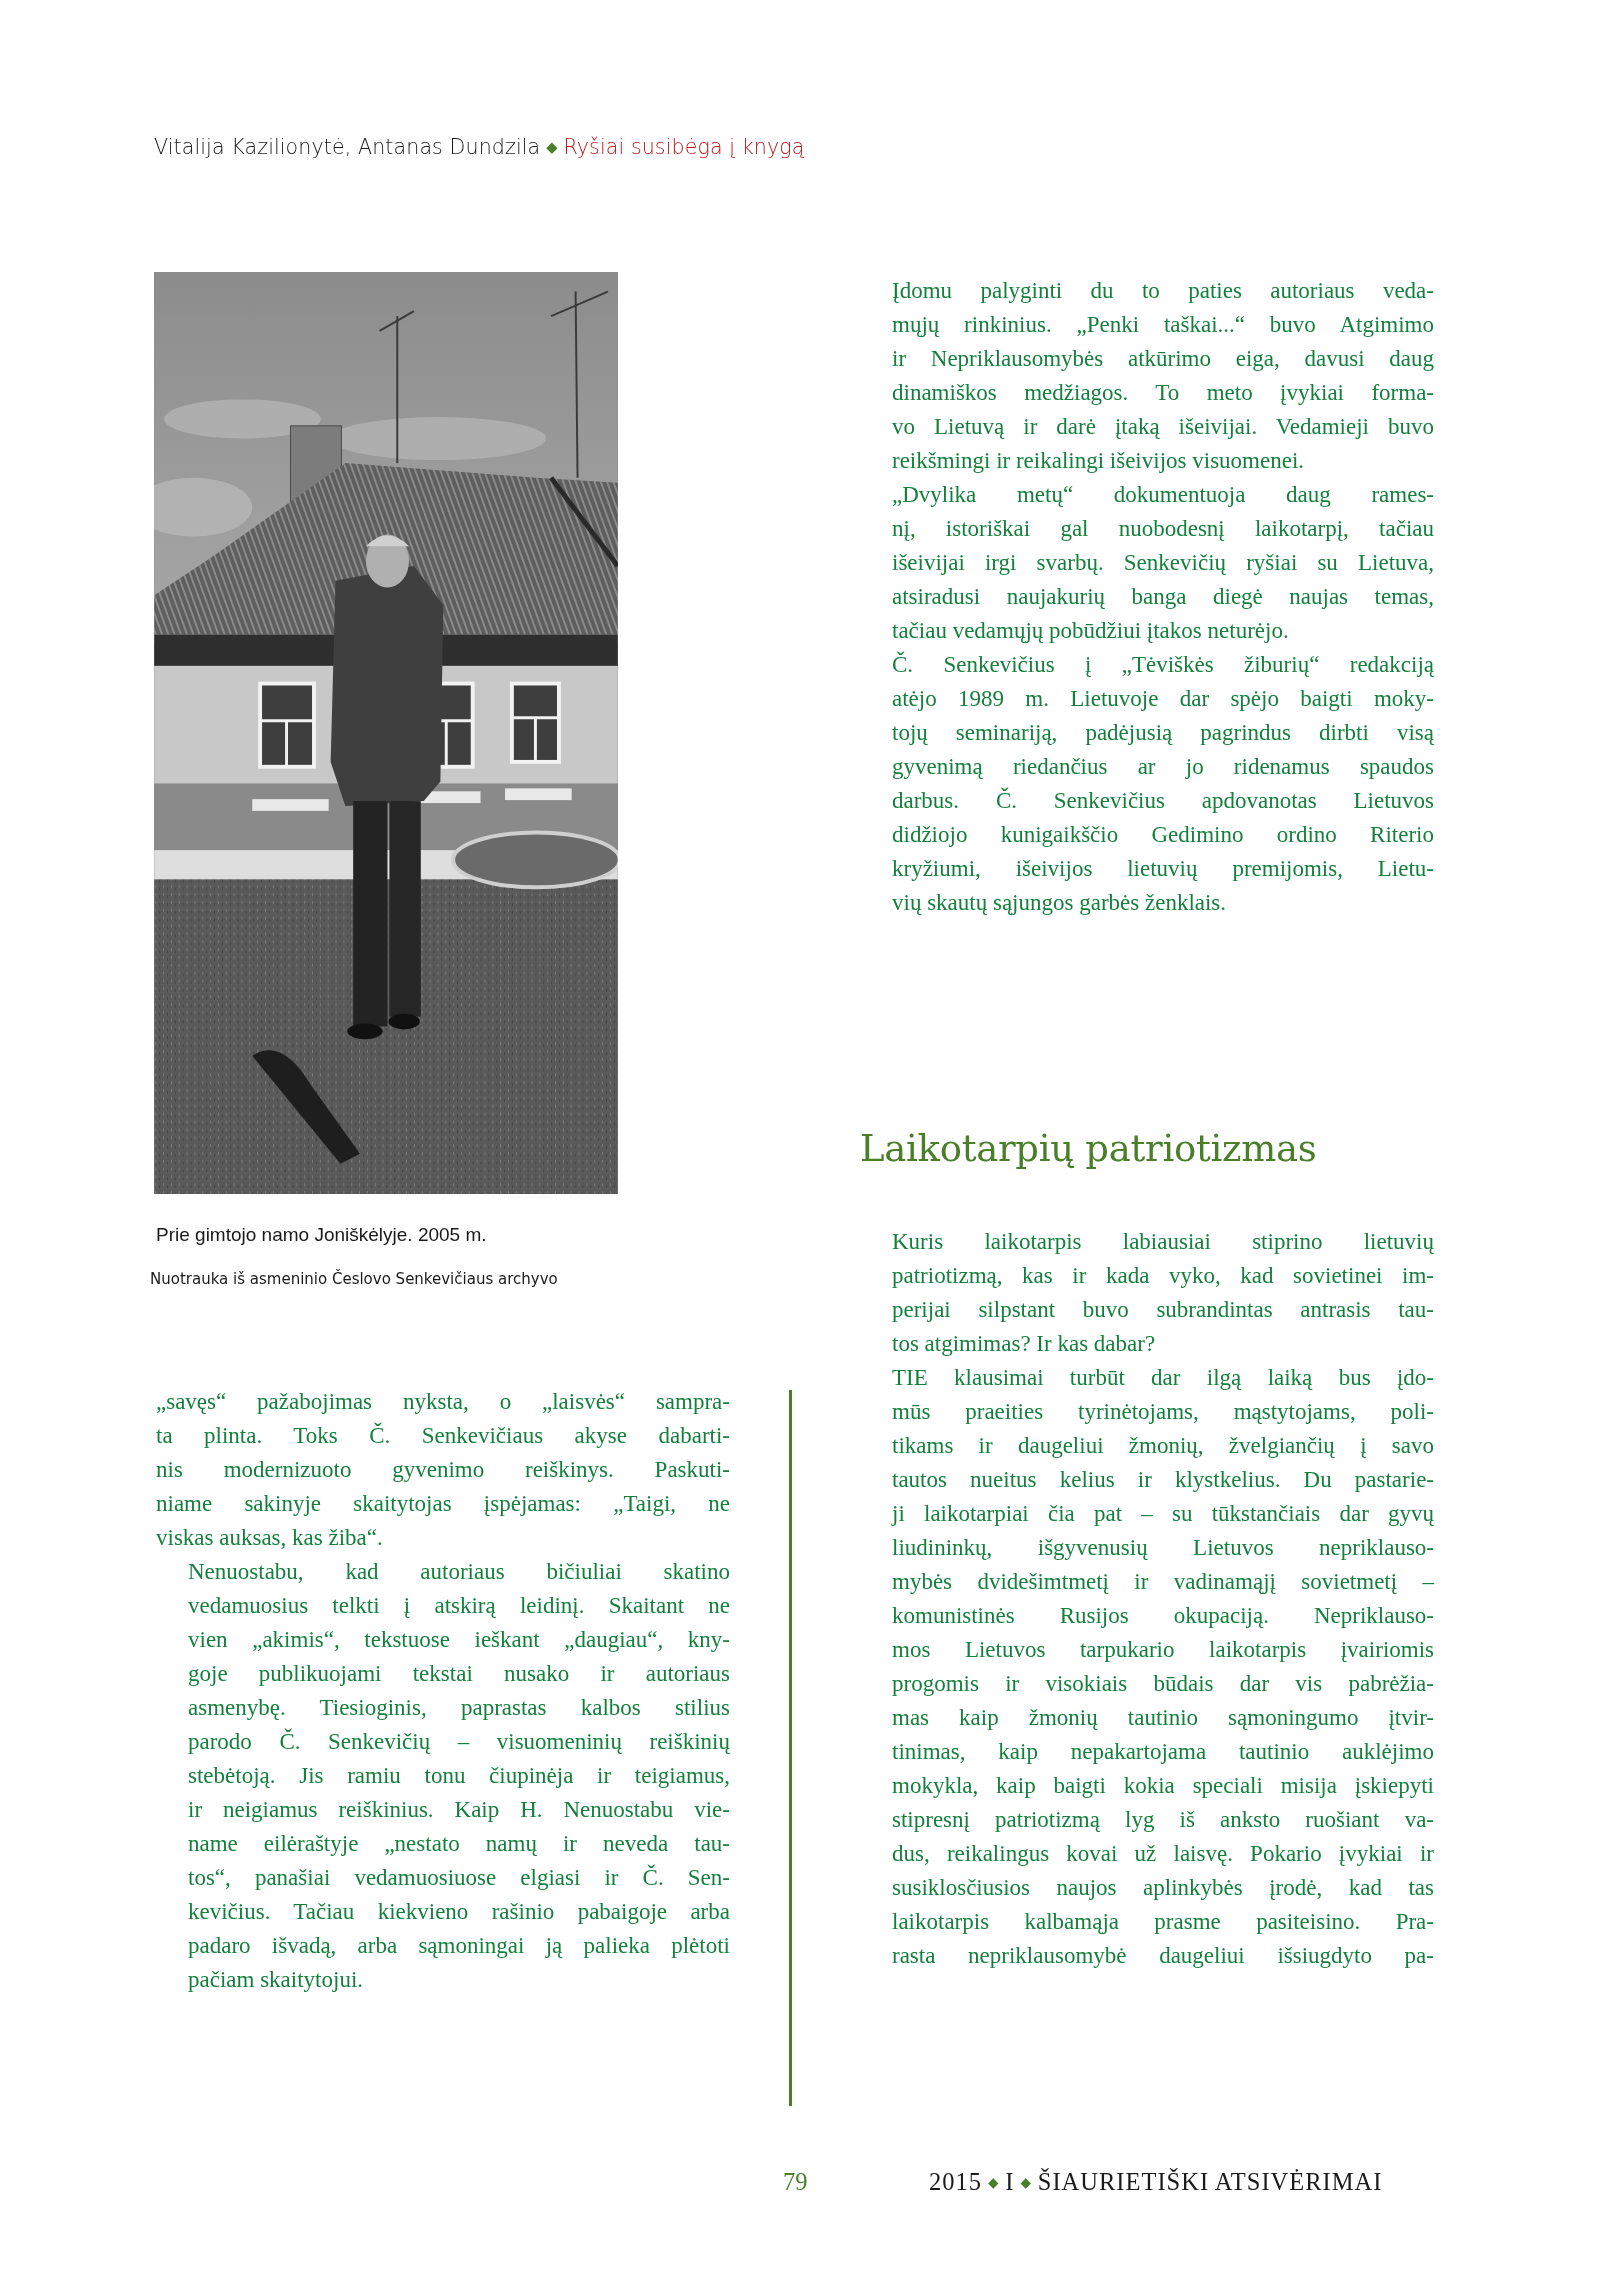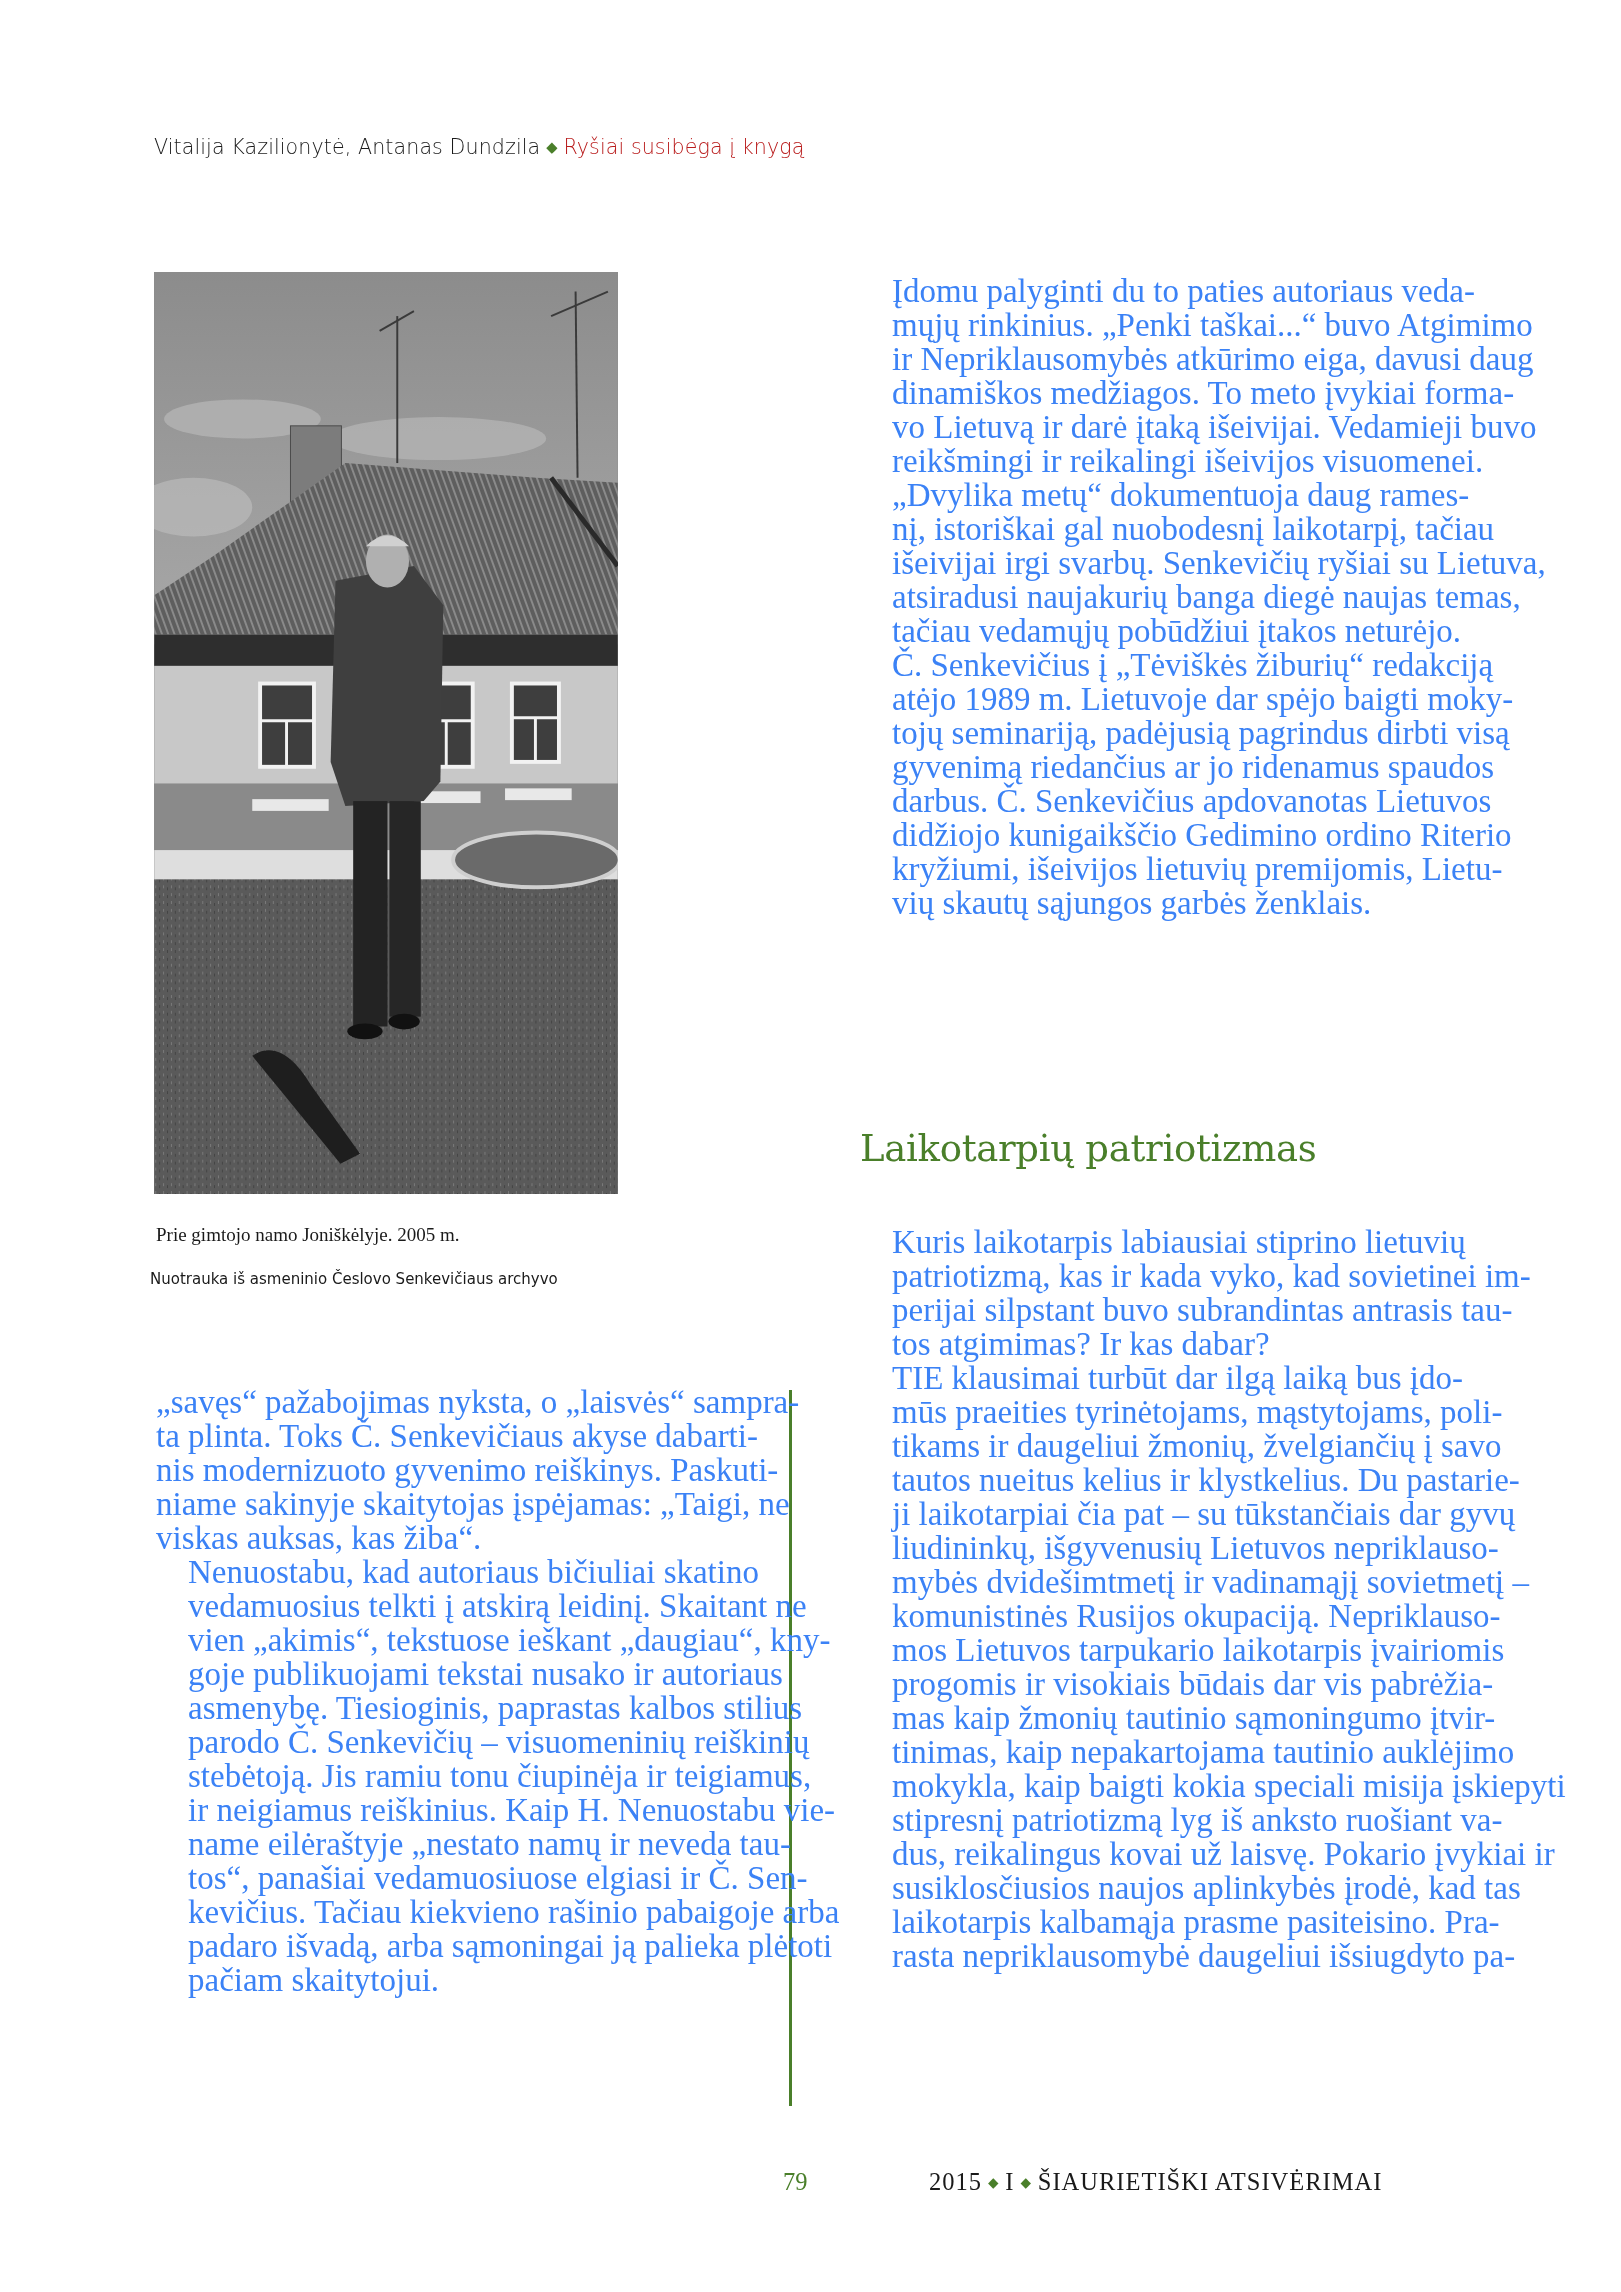--- a/index.html
+++ b/index.html
@@ -14,30 +14,30 @@
   .runhead .title { color: #b91c1c; }
 
   .photo {
     position: absolute; left: 154px; top: 272px; width: 464px; height: 922px;
     overflow: hidden; background: #8a8a8a;
   }
   .photo svg { display: block; }
 
   .caption-main {
     position: absolute; left: 156px; top: 1224px;
-    font-family: Liberation Serif, serif; font-size: 19px; color: #1a1a1a; white-space: nowrap;
+    font-family: Liberation Sans, sans-serif; font-size: 19px; color: #1a1a1a; white-space: nowrap;
   }
   .caption-credit {
     position: absolute; left: 150px; top: 1270px;
     font-family: "DejaVu Sans", sans-serif; font-size: 15px; color: #1a1a1a; white-space: nowrap;
   }
 
   .col {
-    position: absolute; font-family: "Liberation Serif", serif; font-size: 33px;
-    line-height: 34px; color: #3b82f6; text-align: justify; hyphens: manual;
+    position: absolute; font-family: "Liberation Serif", serif; font-size: 23px;
+    line-height: 34px; color: #15803d; text-align: justify; hyphens: manual;
   }
   .col p { margin: 0; text-indent: 32px; }
   .col p.noindent { text-indent: 0; }
   .col .line { display: block; text-align: justify; text-align-last: justify; white-space: nowrap; }
   .col .line.last { text-align-last: left; }
 
   .col-right-top { left: 860px; top: 274px; width: 574px; }
   .col-right-bottom { left: 860px; top: 1225px; width: 574px; }
   .col-left-bottom { left: 156px; top: 1385px; width: 574px; }
 

